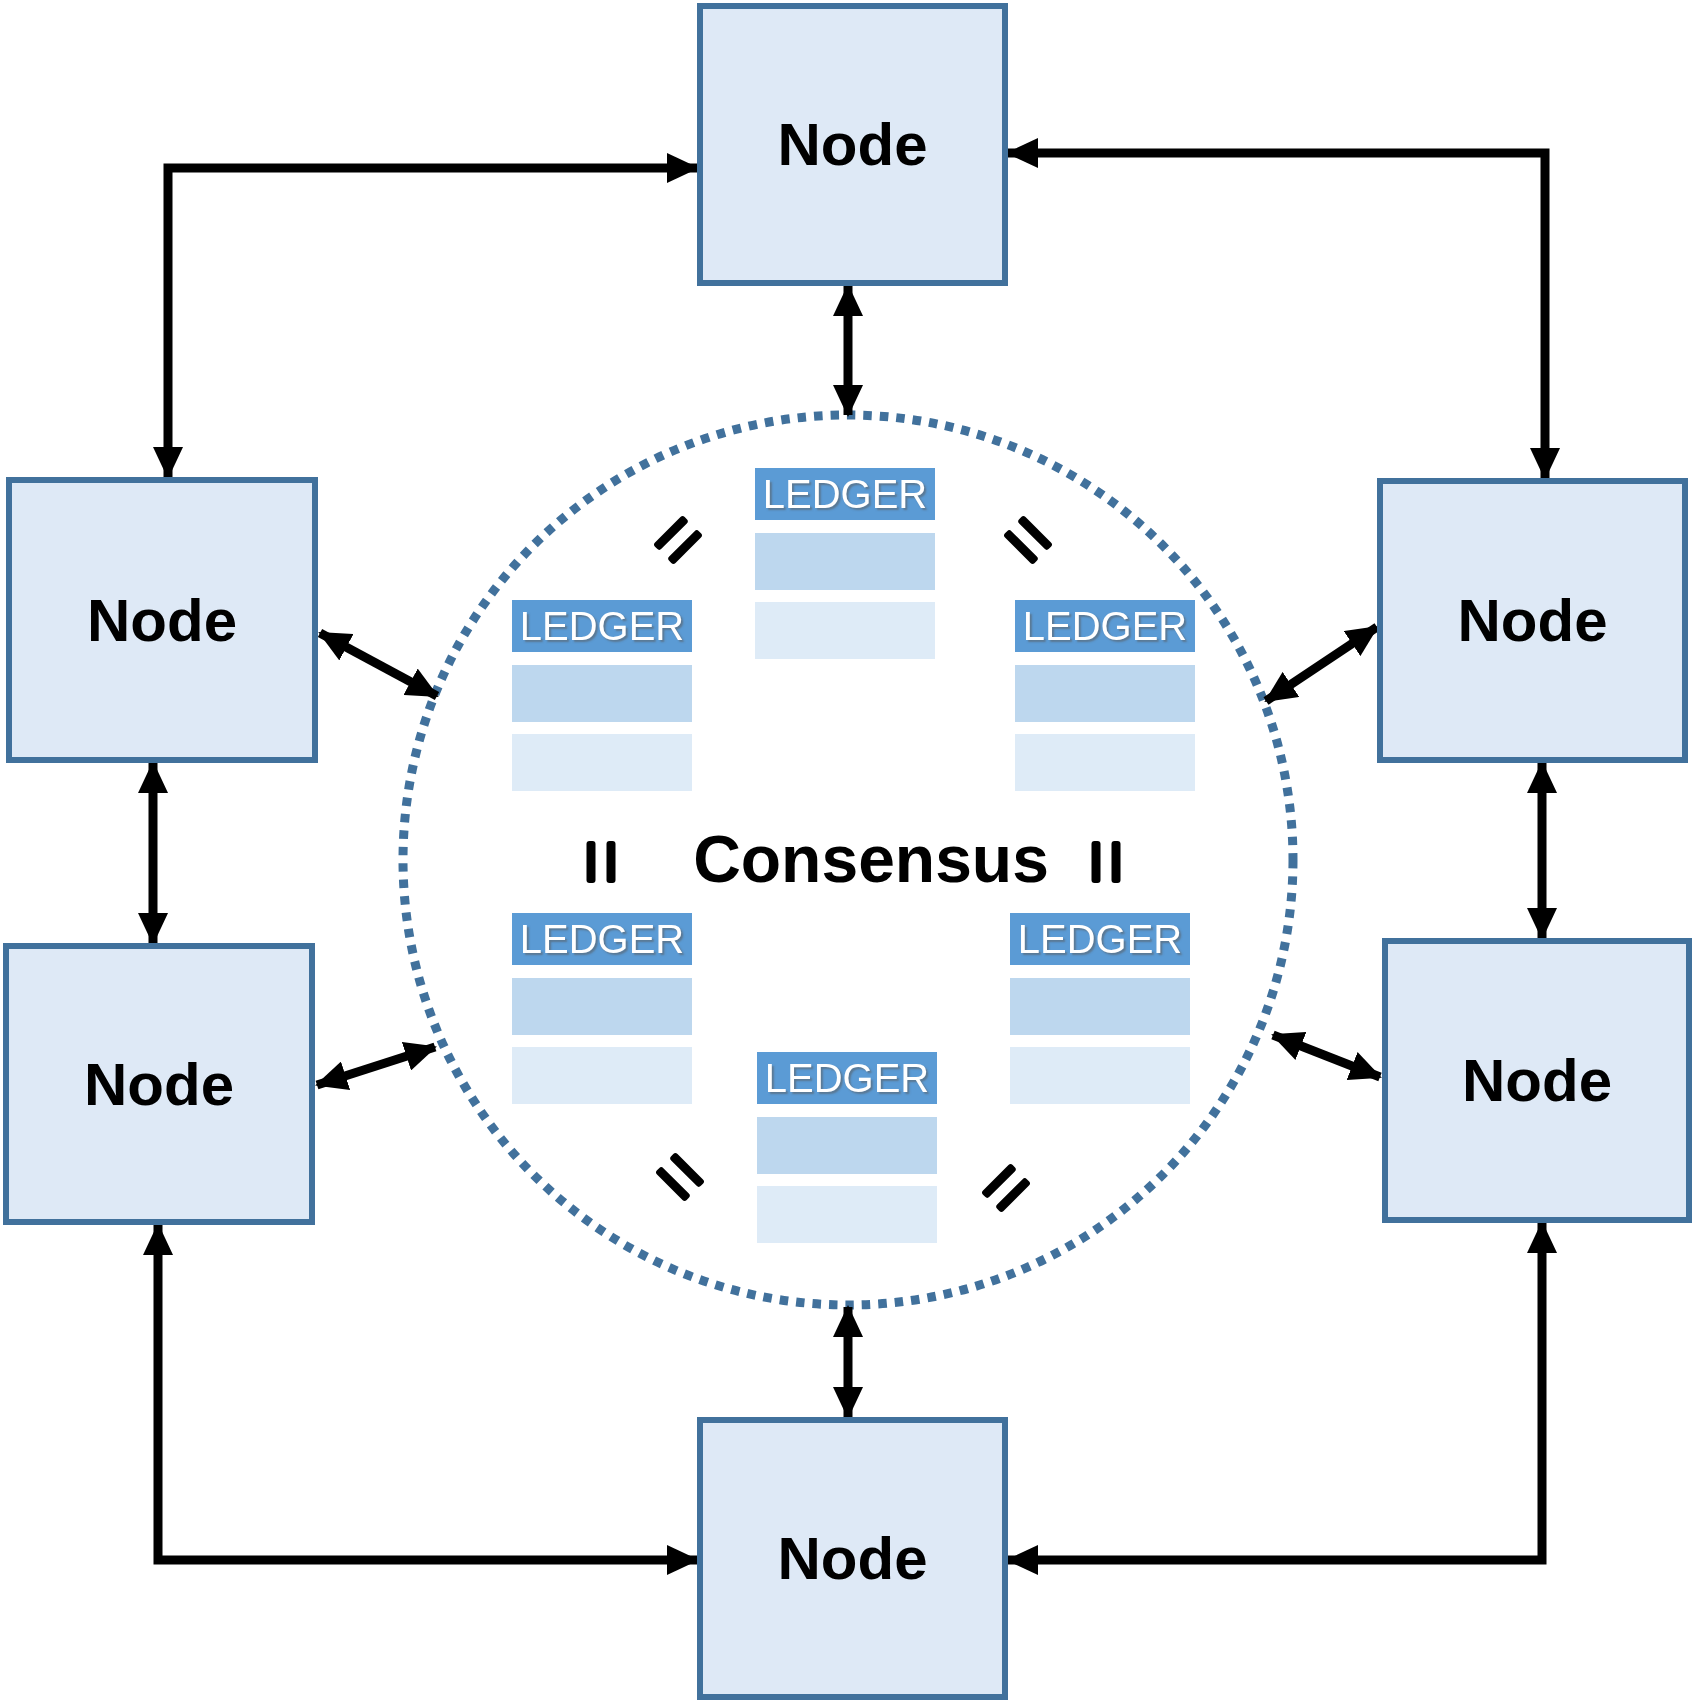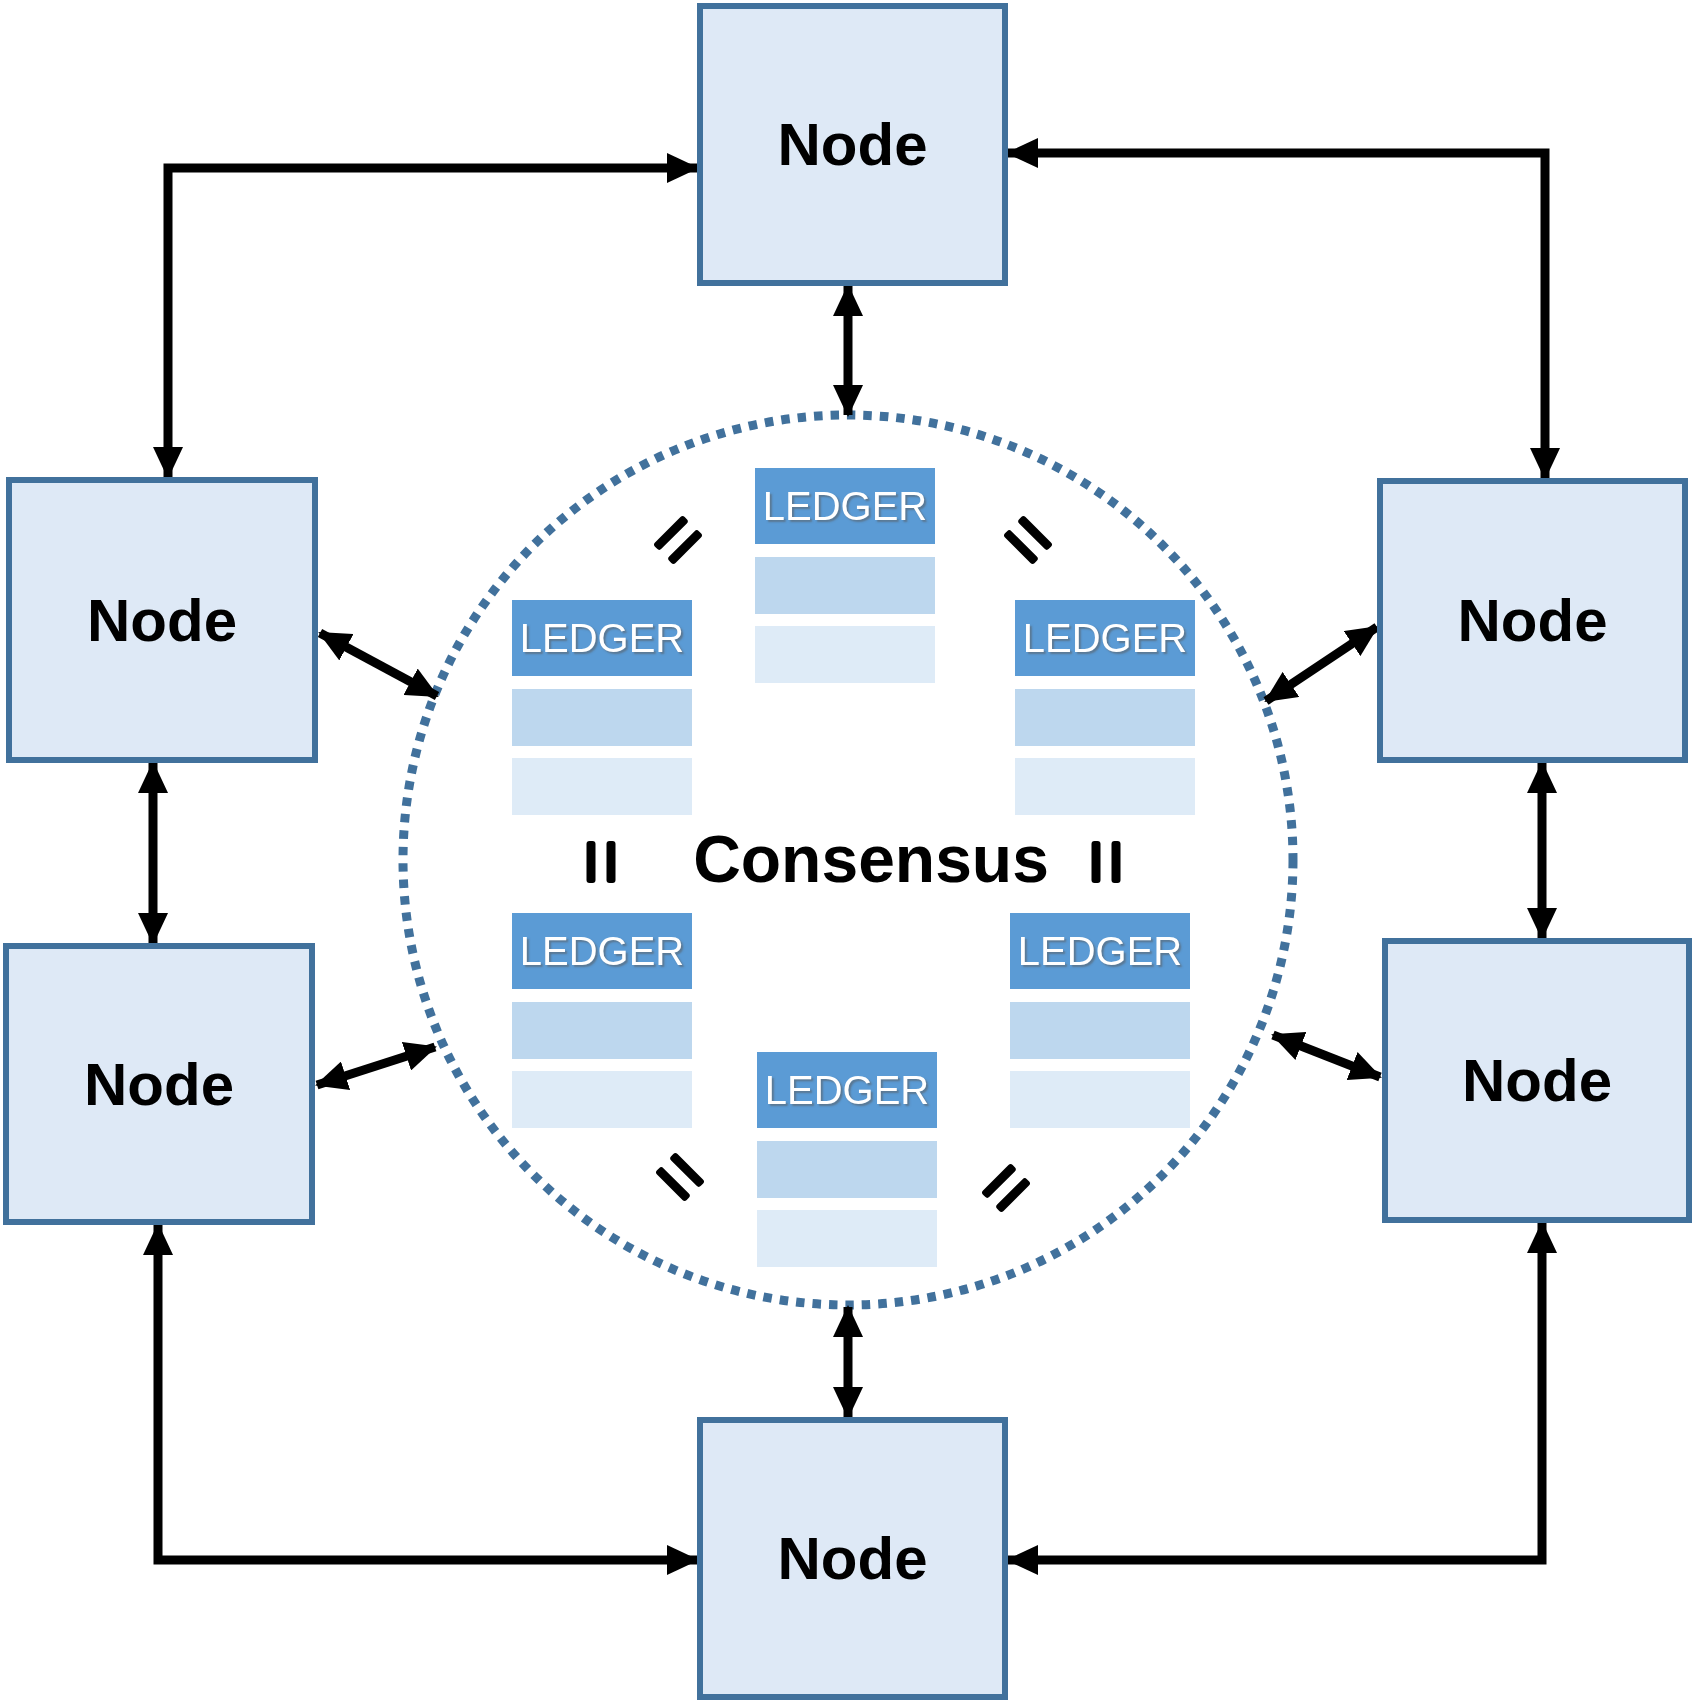--- a/index.html
+++ b/index.html
@@ -25,21 +25,21 @@
   .nb-top{left:697px;top:3px;width:311px;height:283px;}
   .nb-bottom{left:697px;top:1417px;width:311px;height:283px;}
   .nb-ul{left:6px;top:477px;width:312px;height:286px;}
   .nb-ll{left:3px;top:943px;width:312px;height:282px;}
   .nb-ur{left:1377px;top:478px;width:311px;height:285px;}
   .nb-lr{left:1382px;top:938px;width:310px;height:285px;}
 
   
   .ledger{position:absolute;width:180px;}
   .ledger .hdr{
-    height:76px;background:#5b9bd5;
+    height:52px;background:#5b9bd5;
     display:flex;align-items:center;justify-content:center;
     color:#ffffff;font-size:40px;
     text-shadow:2px 2px 2px rgba(90,90,90,0.55);
   }
   .ledger .row-med{height:57px;margin-top:13px;background:#bdd7ee;}
   .ledger .row-light{height:57px;margin-top:12px;background:#deebf7;}
   .lg-top{left:755px;top:468px;}
   .lg-ul{left:512px;top:600px;}
   .lg-ur{left:1015px;top:600px;}
   .lg-ll{left:512px;top:913px;}

